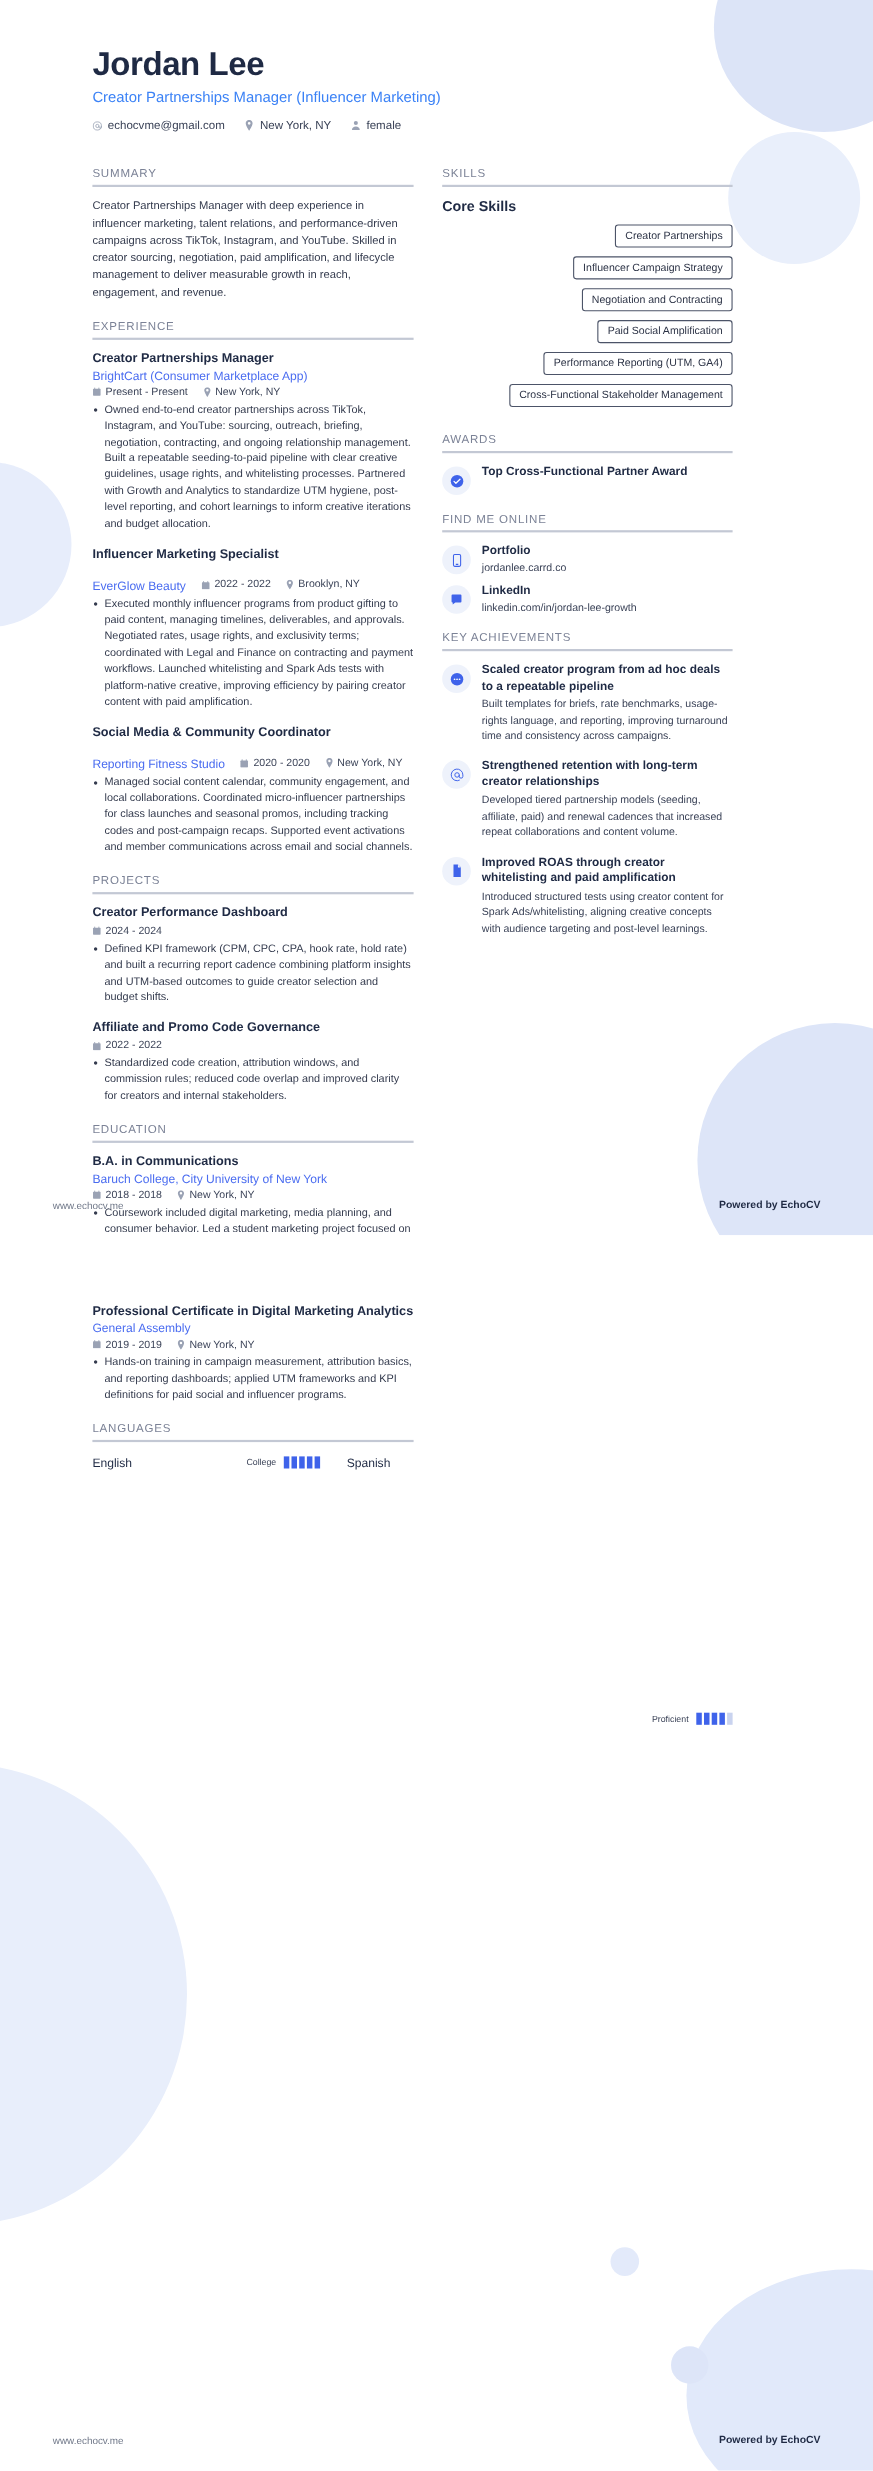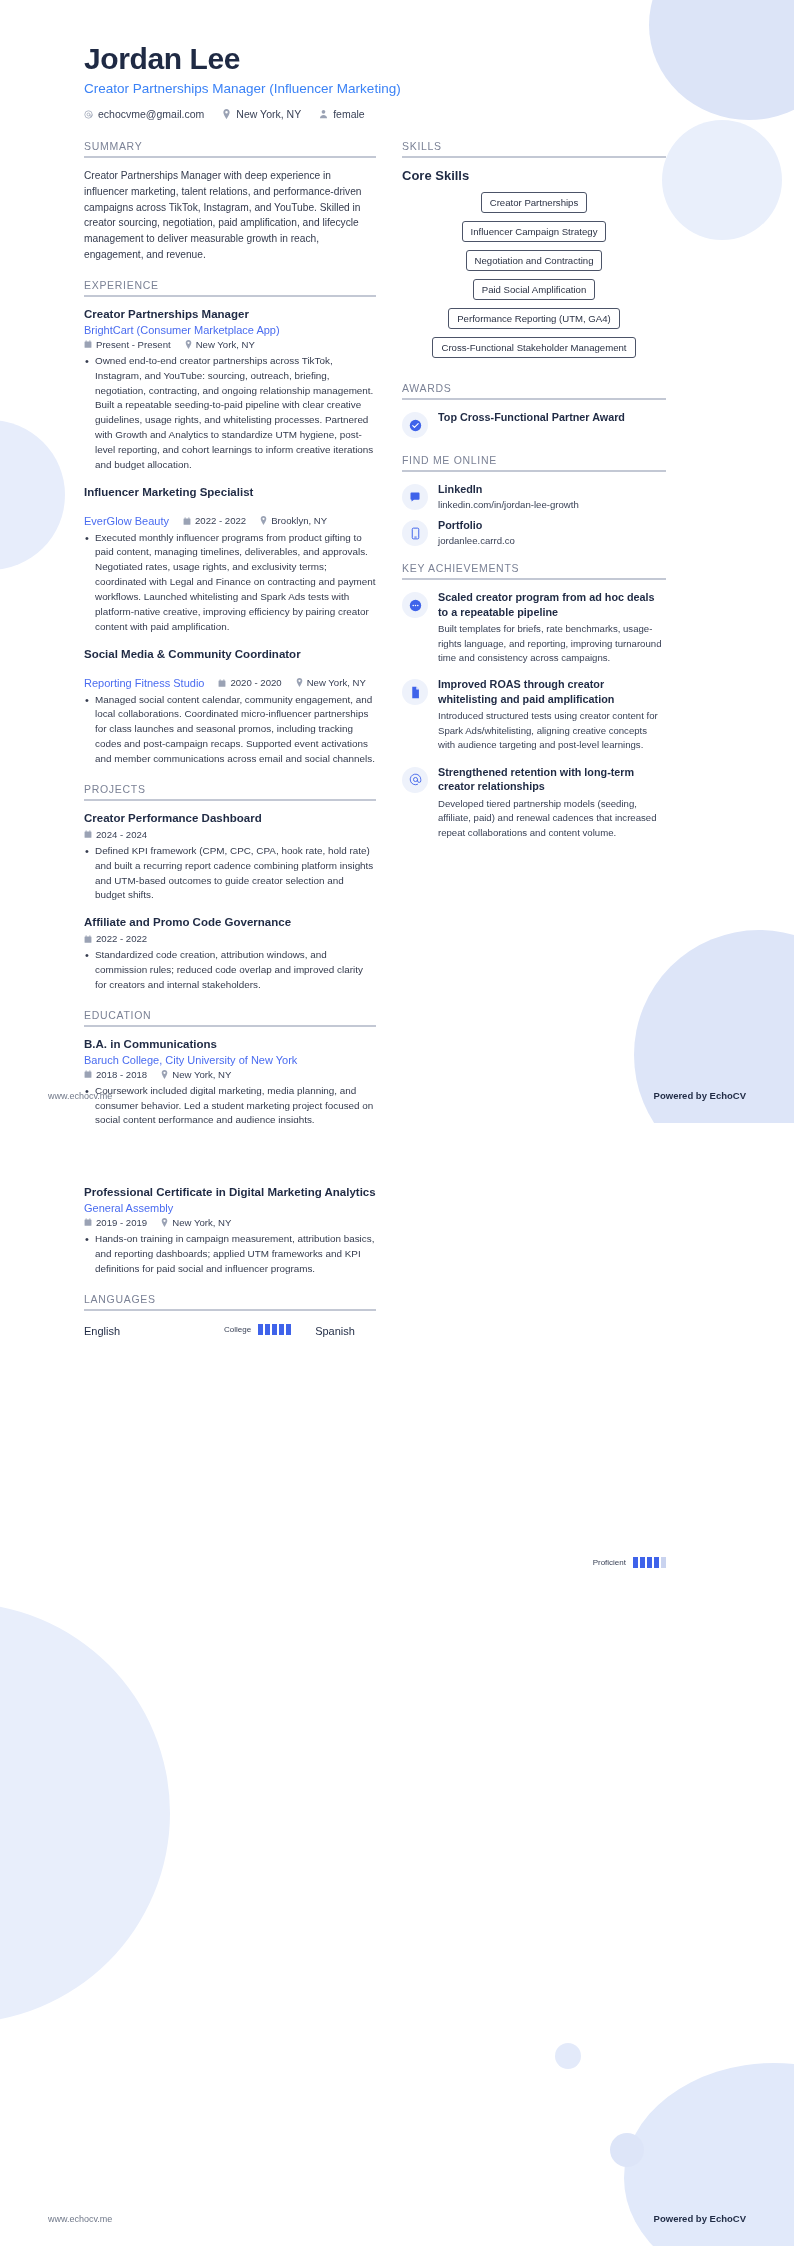--- a/index.html
+++ b/index.html
@@ -55,21 +55,21 @@
   .cols { display: flex; padding: 0 48px; gap: 26px; margin-top: 16px; align-items: flex-start; }
   .col-left { width: 292px; flex: none; }
   .col-right { width: 264px; flex: none; }
 
   .sec-title {
     font-size: 10.5px; letter-spacing: 0.7px; color: #7b8296;
     text-transform: uppercase; padding-bottom: 4px;
   }
   .sec-rule { height: 2px; background: #c3c8d4; margin-bottom: 10px; }
   .sec { margin-top: 16px; }
-  .sec:first-child { margin-top: 4px; }
+  .sec:first-child { margin-top: 16px; }
 
   .summary-text { font-size: 10.2px; line-height: 1.55; color: #343b4e; }
 
   
   .entry { margin-bottom: 12px; }
   .entry:last-child { margin-bottom: 0; }
   .entry-title { font-size: 11.5px; font-weight: bold; color: #1f2a44; line-height: 1.3; }
   .entry-org { font-size: 11px; color: #4a6cf0; margin-top: 2px; }
   .entry-meta {
     display: flex; align-items: center; gap: 14px; flex-wrap: wrap;
@@ -89,21 +89,21 @@
     content: "•"; position: absolute; left: 1px; top: -1px; color: #343b4e; font-size: 11px;
   }
 
   
   .skills-group-title { font-size: 13px; font-weight: bold; color: #1f2a44; margin-bottom: 9px; }
   .skill-chip {
     display: inline-block; border: 1px solid #4c5468; border-radius: 3px;
     padding: 4px 8px; font-size: 9.6px; color: #2b3245; margin-bottom: 8px;
     background: #fff;
   }
-  .skill-list { display: flex; flex-direction: column; align-items: center; }
+  .skill-list { display: flex; flex-direction: column; align-items: flex-end; }
 
   
   .bubble-row { display: flex; gap: 10px; margin-bottom: 12px; align-items: flex-start; }
   .bubble {
     width: 26px; height: 26px; border-radius: 50%; background: #eef2fb;
     flex: none; display: flex; align-items: center; justify-content: center;
     color: #3f63ea; margin-top: 2px;
   }
   .bubble svg { display: block; }
   .bubble-body { flex: 1; }
@@ -382,40 +382,40 @@
             </span>
           </div>
         </div>
 
         <div class="sec">
           <div class="sec-title">FIND ME ONLINE</div>
           <div class="sec-rule"></div>
 
           <div class="link-row">
             <span class="bubble">
-              <svg width="12" height="12" viewBox="0 0 16 16" fill="#3f63ea">
-                  <path d="M2 3.2A1.2 1.2 0 0 1 3.2 2h9.6A1.2 1.2 0 0 1 14 3.2v7.2A1.2 1.2 0 0 1 12.8 11.6H6.6L3.4 14v-2.4H3.2A1.2 1.2 0 0 1 2 10.4z"></path>
-                </svg>
-            </span>
-            <span class="bubble-body">
-              <span class="bubble-title" style="display:block">LinkedIn</span>
-              <span class="link-sub" style="display:block">linkedin.com/in/jordan-lee-growth</span>
-            </span>
-          </div>
-
-          <div class="link-row">
-            <span class="bubble">
               <svg width="11" height="13" viewBox="0 0 12 16" fill="none" stroke="#3f63ea" stroke-width="1.2">
                   <rect x="2" y="1.4" width="8" height="13.2" rx="1.4"></rect>
                   <line x1="4.6" y1="12.4" x2="7.4" y2="12.4"></line>
                 </svg>
             </span>
             <span class="bubble-body">
               <span class="bubble-title" style="display:block">Portfolio</span>
               <span class="link-sub" style="display:block">jordanlee.carrd.co</span>
+            </span>
+          </div>
+
+          <div class="link-row">
+            <span class="bubble">
+              <svg width="12" height="12" viewBox="0 0 16 16" fill="#3f63ea">
+                  <path d="M2 3.2A1.2 1.2 0 0 1 3.2 2h9.6A1.2 1.2 0 0 1 14 3.2v7.2A1.2 1.2 0 0 1 12.8 11.6H6.6L3.4 14v-2.4H3.2A1.2 1.2 0 0 1 2 10.4z"></path>
+                </svg>
+            </span>
+            <span class="bubble-body">
+              <span class="bubble-title" style="display:block">LinkedIn</span>
+              <span class="link-sub" style="display:block">linkedin.com/in/jordan-lee-growth</span>
             </span>
           </div>
         </div>
 
         <div class="sec">
           <div class="sec-title">KEY ACHIEVEMENTS</div>
           <div class="sec-rule"></div>
 
           <div class="bubble-row">
             <span class="bubble">
@@ -427,41 +427,41 @@
                 </svg>
             </span>
             <span class="bubble-body">
               <span class="bubble-title" style="display:block">Scaled creator program from ad hoc deals to a repeatable pipeline</span>
               <span class="bubble-desc" style="display:block">Built templates for briefs, rate benchmarks, usage-rights language, and reporting, improving turnaround time and consistency across campaigns.</span>
             </span>
           </div>
 
           <div class="bubble-row">
             <span class="bubble">
+              <svg width="13" height="13" viewBox="0 0 16 16" fill="none" stroke="#3f63ea" stroke-width="1.1">
+                  <circle cx="8" cy="8" r="2.5"></circle>
+                  <path d="M10.5 8v1.6a2 2 0 0 0 4 0V8A6.5 6.5 0 1 0 11 13.7"></path>
+                </svg>
+            </span>
+            <span class="bubble-body">
+              <span class="bubble-title" style="display:block">Strengthened retention with long-term creator relationships</span>
+              <span class="bubble-desc" style="display:block">Developed tiered partnership models (seeding, affiliate, paid) and renewal cadences that increased repeat collaborations and content volume.</span>
+            </span>
+          </div>
+
+          <div class="bubble-row">
+            <span class="bubble">
               <svg width="11" height="13" viewBox="0 0 12 16" fill="#3f63ea">
                   <path d="M2 1h5l3.2 3.2V15H2z"></path>
                   <path d="M7 1v3.4h3.2" fill="#eef2fb"></path>
                 </svg>
             </span>
             <span class="bubble-body">
               <span class="bubble-title" style="display:block">Improved ROAS through creator whitelisting and paid amplification</span>
               <span class="bubble-desc" style="display:block">Introduced structured tests using creator content for Spark Ads/whitelisting, aligning creative concepts with audience targeting and post-level learnings.</span>
-            </span>
-          </div>
-
-          <div class="bubble-row">
-            <span class="bubble">
-              <svg width="13" height="13" viewBox="0 0 16 16" fill="none" stroke="#3f63ea" stroke-width="1.1">
-                  <circle cx="8" cy="8" r="2.5"></circle>
-                  <path d="M10.5 8v1.6a2 2 0 0 0 4 0V8A6.5 6.5 0 1 0 11 13.7"></path>
-                </svg>
-            </span>
-            <span class="bubble-body">
-              <span class="bubble-title" style="display:block">Strengthened retention with long-term creator relationships</span>
-              <span class="bubble-desc" style="display:block">Developed tiered partnership models (seeding, affiliate, paid) and renewal cadences that increased repeat collaborations and content volume.</span>
             </span>
           </div>
         </div>
       </div>
     </div>
   </div>
 
   <div class="footer">
     <span class="f-url">www.echocv.me</span>
     <span class="f-brand">Powered by EchoCV</span>

